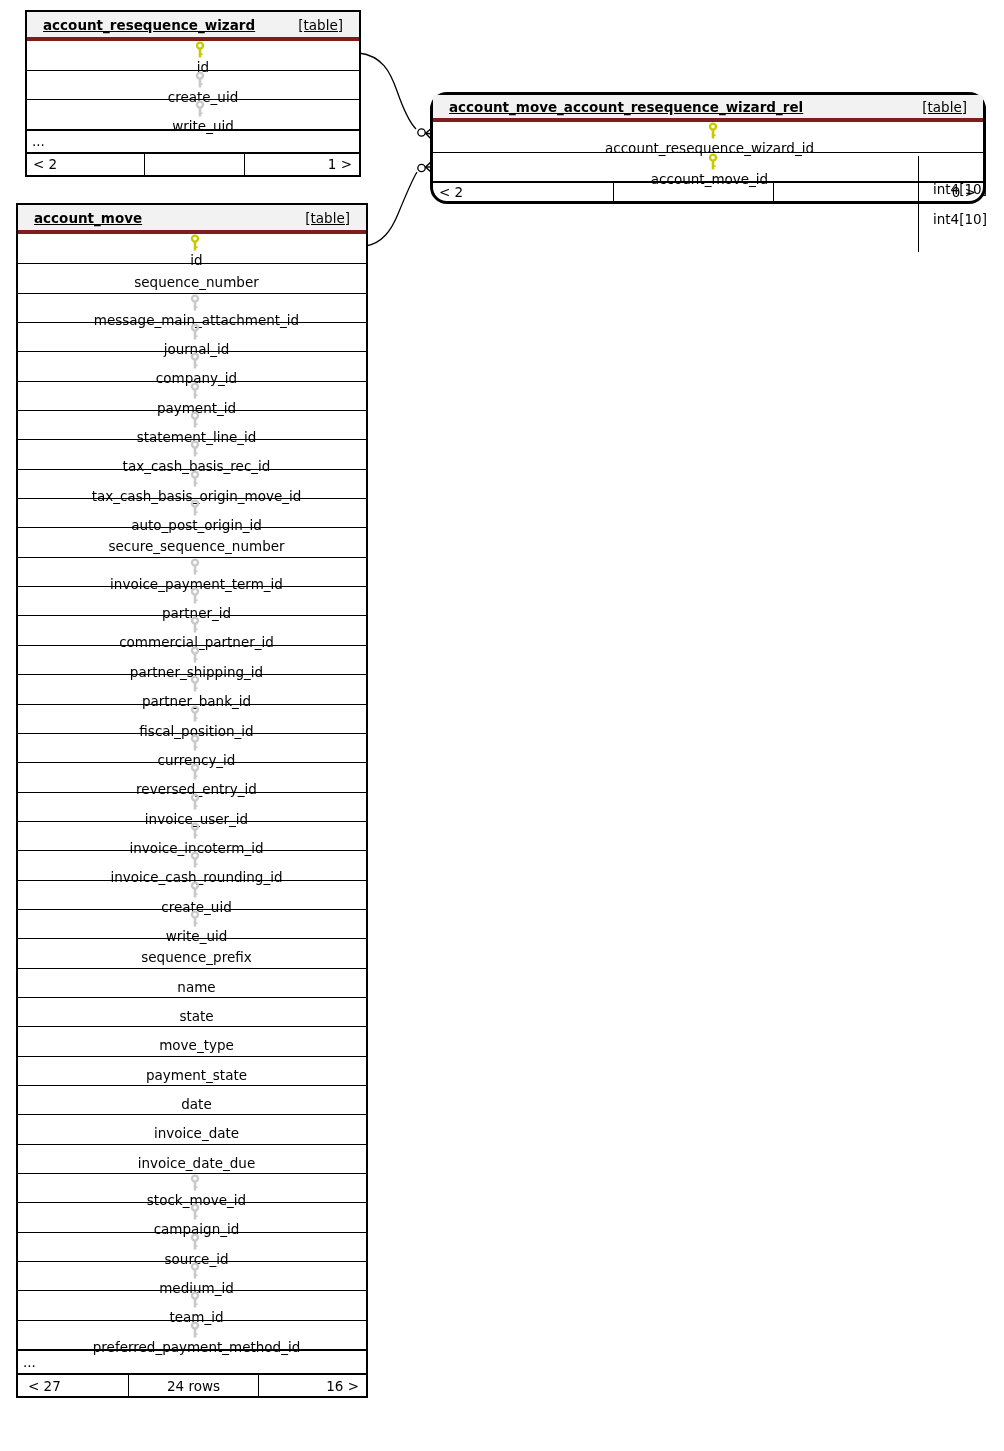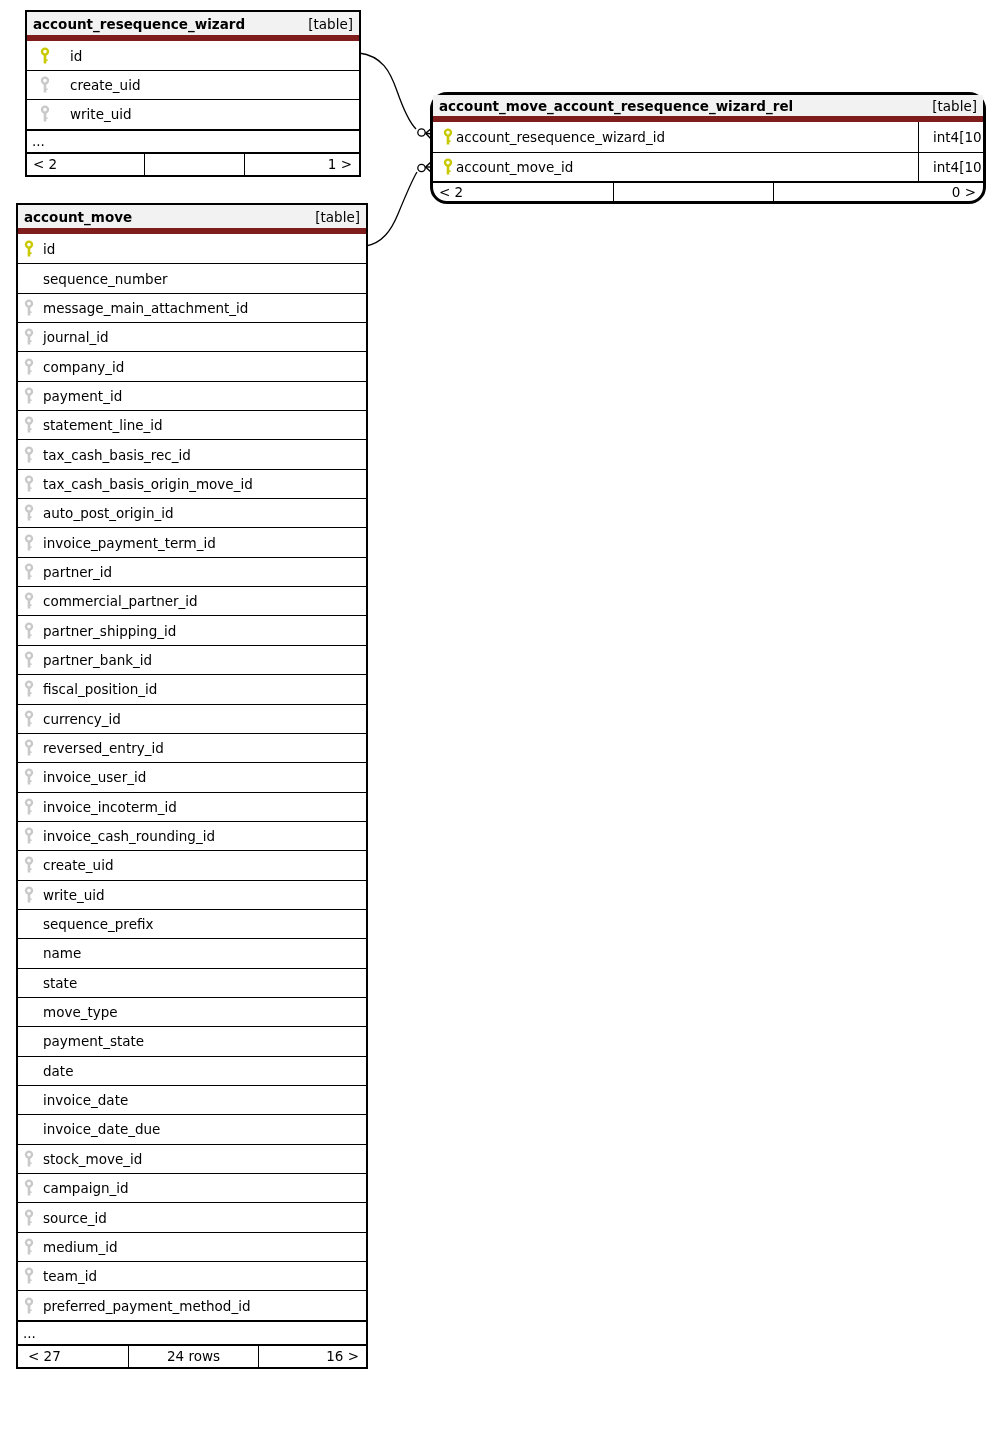--- a/index.html
+++ b/index.html
@@ -17,32 +17,34 @@
     box-sizing:border-box;
     background:#fff;
     border:2px solid #000;
     font-size:13.5px;
   }
   .tbl.focus{border-width:3px;border-radius:17px;}
   .hdr{
     box-sizing:border-box;
     display:flex;justify-content:space-between;align-items:center;
     background:#f2f2f2;
-    border-bottom:6px solid #7f1d1d;
-    padding:0 6px;
+    border-bottom:4px solid #7f1d1d;
+    padding:0 16px;
     height:29px;
+    text-decoration:underline;
   }
   #tbl-rel .hdr{height:27px;}
   .tname{font-weight:bold;white-space:nowrap;}
   .badge{font-weight:normal;white-space:nowrap;margin-left:8px;}
   .row{
     box-sizing:border-box;
     display:flex;align-items:center;
     white-space:nowrap;
     height:29.35px;
+    flex-direction:column;
   }
   .row + .row{border-top:1.2px solid #000;}
   #tbl-wizard .row{height:29.2px;}
   #tbl-rel .row{height:29.5px;}
   .keyic{display:inline-flex;align-items:center;width:10px;flex:0 0 10px;}
   #tbl-wizard .keyic{margin-left:13px;}
   #tbl-wizard .cname{margin-left:20px;}
   #tbl-move .keyic{margin-left:6px;}
   #tbl-move .cname{margin-left:9px;}
   #tbl-rel .keyic{margin-left:10px;}
@@ -287,20 +289,24 @@
           <span class="keyic">
             <svg width="10" height="18" viewBox="0 0 10 18">
               <circle cx="5" cy="4.6" r="3" fill="none" stroke="#c9c9c9" stroke-width="2.4"></circle>
               <line x1="5" y1="7.6" x2="5" y2="16.5" stroke="#c9c9c9" stroke-width="2.6"></line>
               <line x1="5" y1="13.2" x2="7.6" y2="13.2" stroke="#c9c9c9" stroke-width="1.6"></line>
             </svg>
           </span>
           <span class="cname">auto_post_origin_id</span>
         </div>
         <div class="row">
+          <span class="keyic"></span>
+          <span class="cname">secure_sequence_number</span>
+        </div>
+        <div class="row">
           <span class="keyic">
             <svg width="10" height="18" viewBox="0 0 10 18">
               <circle cx="5" cy="4.6" r="3" fill="none" stroke="#c9c9c9" stroke-width="2.4"></circle>
               <line x1="5" y1="7.6" x2="5" y2="16.5" stroke="#c9c9c9" stroke-width="2.6"></line>
               <line x1="5" y1="13.2" x2="7.6" y2="13.2" stroke="#c9c9c9" stroke-width="1.6"></line>
             </svg>
           </span>
           <span class="cname">invoice_payment_term_id</span>
         </div>
         <div class="row">

